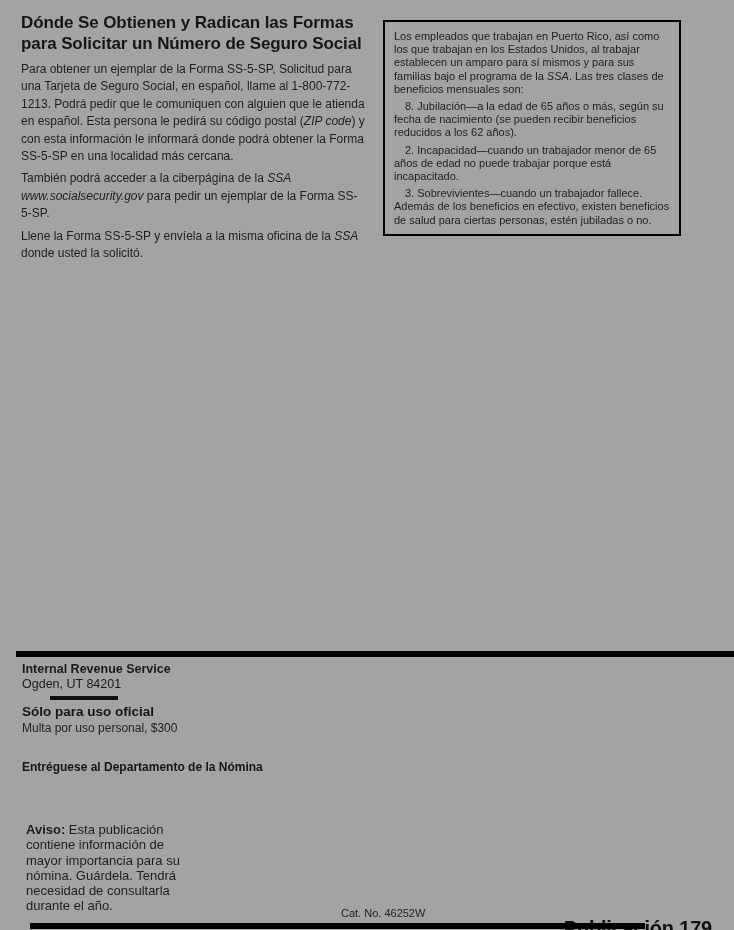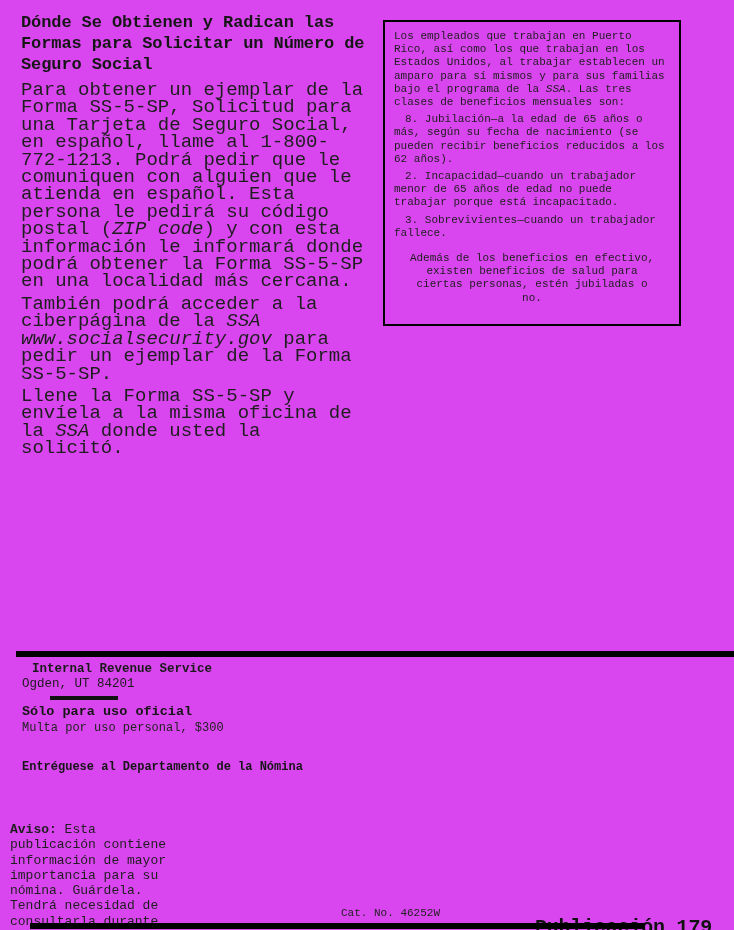--- a/index.html
+++ b/index.html
@@ -1,44 +1,44 @@
 <!DOCTYPE html>
 <html><head>
 <meta charset="utf-8">
 <style>
   html,body{margin:0;padding:0;background:#fff;}
   .page{
-    position:relative;width:734px;height:930px;background:#d946ef;
-    font-family:Liberation Mono, monospace;color:#1a1a1a;overflow:hidden;
+    position:relative;width:734px;height:930px;background:#a3a3a3;
+    font-family:Liberation Sans, sans-serif;color:#1a1a1a;overflow:hidden;
   }
   .it{font-style:italic}
   .bd{font-weight:bold}
 
   .left-col{position:absolute;left:21px;top:12px;width:344px;}
   .main-heading{font-size:17px;font-weight:bold;line-height:21px;margin:0 0 7px 0;letter-spacing:-0.1px;color:#161616;}
-  .body-p{font-size:19px;line-height:17.4px;margin:0 0 5px 0;color:#1e1e1e;}
+  .body-p{font-size:12px;line-height:17.4px;margin:0 0 5px 0;color:#1e1e1e;}
 
   .info-box{
     position:absolute;left:383px;top:20px;width:298px;box-sizing:border-box;
     border:2px solid #000;padding:8px 9px 7px 9px;
     font-size:11px;line-height:13.2px;color:#1e1e1e;
   }
   .info-intro{margin:0;}
   .info-item{margin:4px 0 0 0;text-indent:11px;}
-  .info-outro{margin:12px;text-align:center;}
+  .info-outro{margin:0;}
 
   .rule-main{position:absolute;left:16px;top:651px;width:718px;height:6px;background:#000;}
   .irs-block{position:absolute;left:22px;top:662px;font-size:12.5px;line-height:15px;color:#1a1a1a;}
-  .irs-name{font-weight:bold;margin-left:10px;}
+  .irs-name{font-weight:bold;}
   .rule-short{position:absolute;left:50px;top:696px;width:68px;height:4px;background:#111;}
   .official-use{position:absolute;left:22px;top:704px;font-size:13.5px;font-weight:bold;color:#161616;}
   .penalty{position:absolute;left:22px;top:721px;font-size:12px;color:#222;}
 
   .deliver-block{position:absolute;left:22px;top:760px;font-size:12px;font-weight:bold;line-height:15.5px;color:#161616;}
-  .notice{position:absolute;left:10px;top:822px;width:160px;font-size:13px;line-height:15.3px;color:#1e1e1e;}
+  .notice{position:absolute;left:26px;top:822px;width:160px;font-size:13px;line-height:15.3px;color:#1e1e1e;}
 
   .cat-no{position:absolute;left:341px;top:907px;font-size:11px;color:#222;}
   .pub-block{position:absolute;right:22px;top:883px;text-align:right;color:#111;margin-top:34px;}
   .pub-title{font-size:20px;font-weight:bold;line-height:22px;letter-spacing:-0.2px;}
   .pub-rev{font-size:13.5px;font-weight:bold;line-height:15px;}
 
   .bottom-bar{position:absolute;left:30px;top:923px;width:615px;height:6px;background:#000;}
 </style>
 </head>
 <body>

